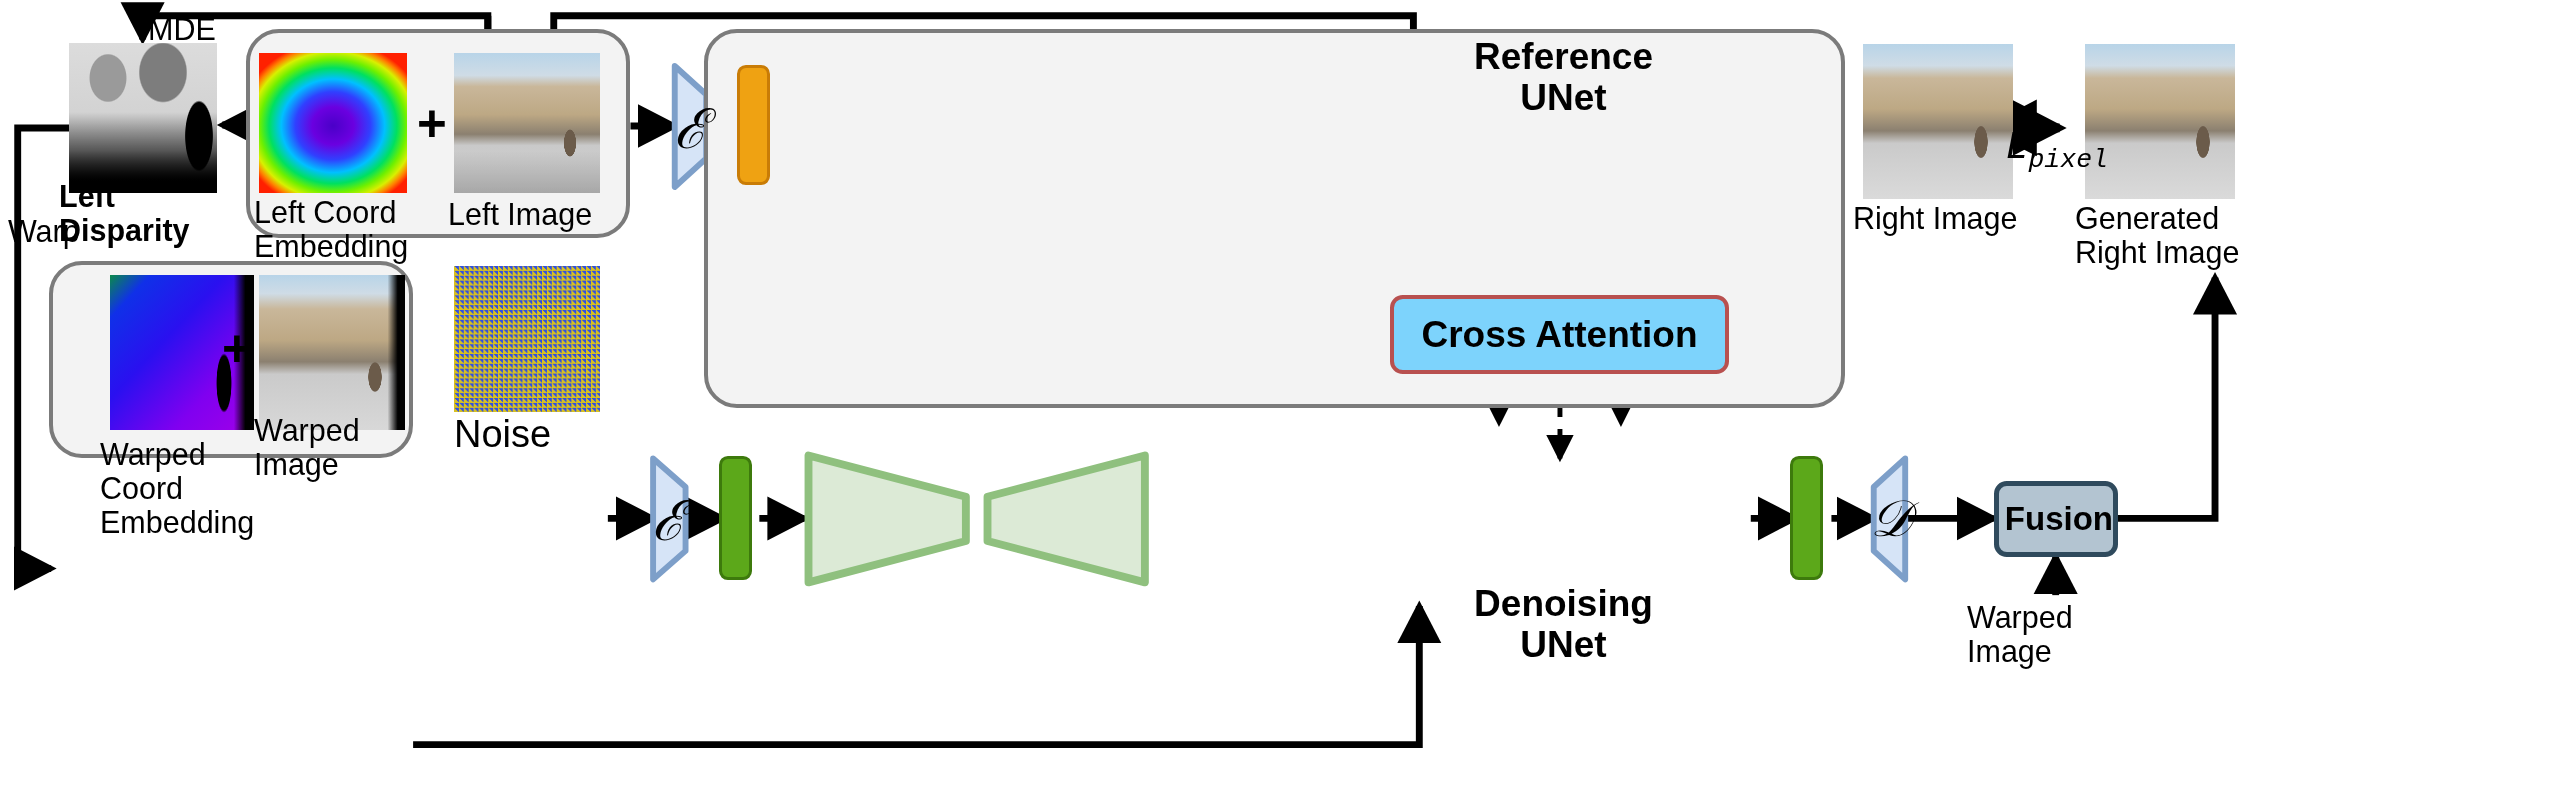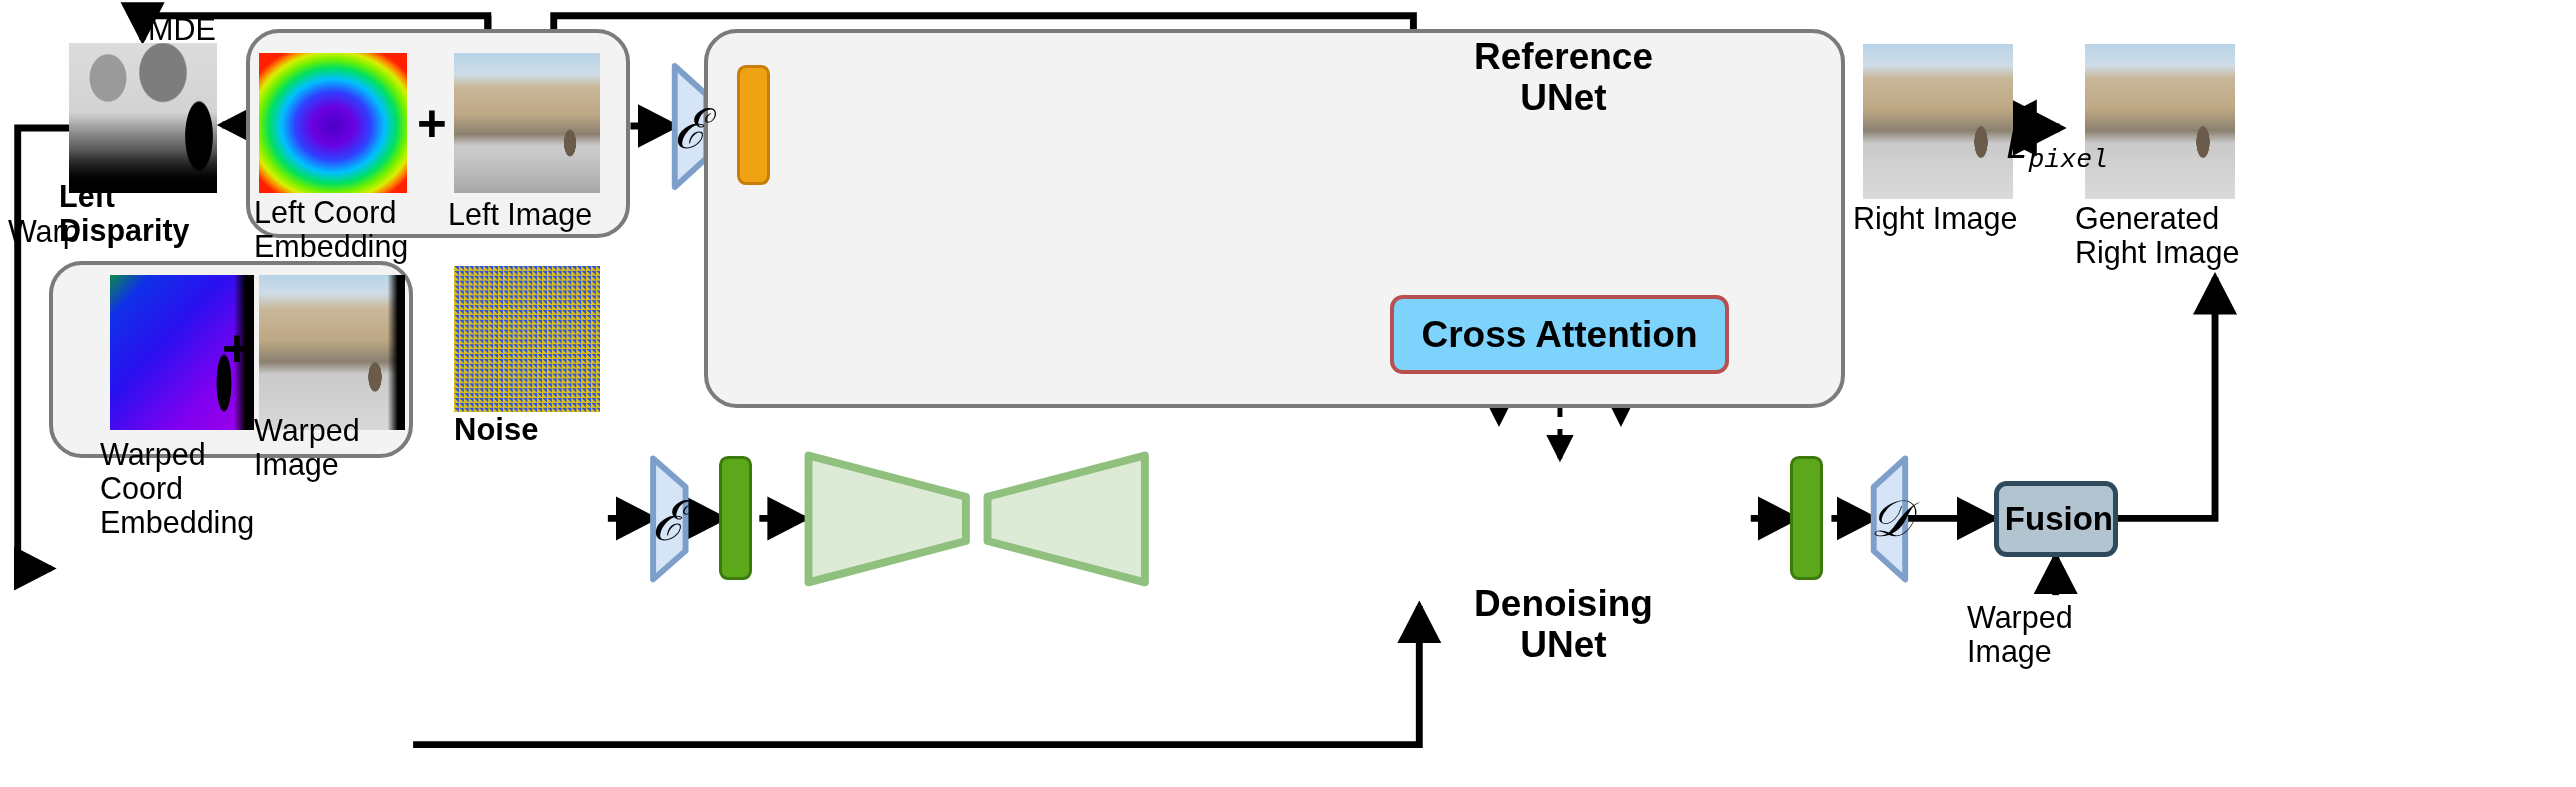--- a/index.html
+++ b/index.html
@@ -230,21 +230,21 @@
 
   <div class="lbl" style="left:59px;top:179px;width:169px;font-size:30.5px;font-weight:bold;">Left Disparity</div>
   <div class="lbl" style="left:254px;top:195px;width:159px;font-size:30.5px;">Left Coord
 Embedding</div>
   <div class="lbl" style="left:448px;top:197px;width:159px;font-size:30.5px;">Left Image</div>
 
   <div class="lbl" style="left:100px;top:437px;width:167px;font-size:30.5px;">Warped Coord
 Embedding</div>
   <div class="lbl" style="left:254px;top:413px;width:159px;font-size:30.5px;">Warped Image</div>
 
-  <div class="lbl" style="left:454px;top:413px;width:146px;font-size:31px;font-weight:bold;">Noise</div>
+  <div class="lbl" style="left:454px;top:413px;width:146px;font-size:38px;">Noise</div>
 
   <div class="lbl" style="left:1853px;top:201px;width:171px;font-size:30.5px;">Right Image</div>
   <div class="lbl" style="left:2075px;top:201px;width:171px;font-size:30.5px;">Generated
 Right Image</div>
 
   <div class="lbl" style="left:1967px;top:600px;width:183px;font-size:30.5px;">Warped Image</div>
 
   <div class="lpix" style="left:2005px;top:126px;font-size:39px;">
     <i>L</i><sub>pixel</sub>
   </div>

